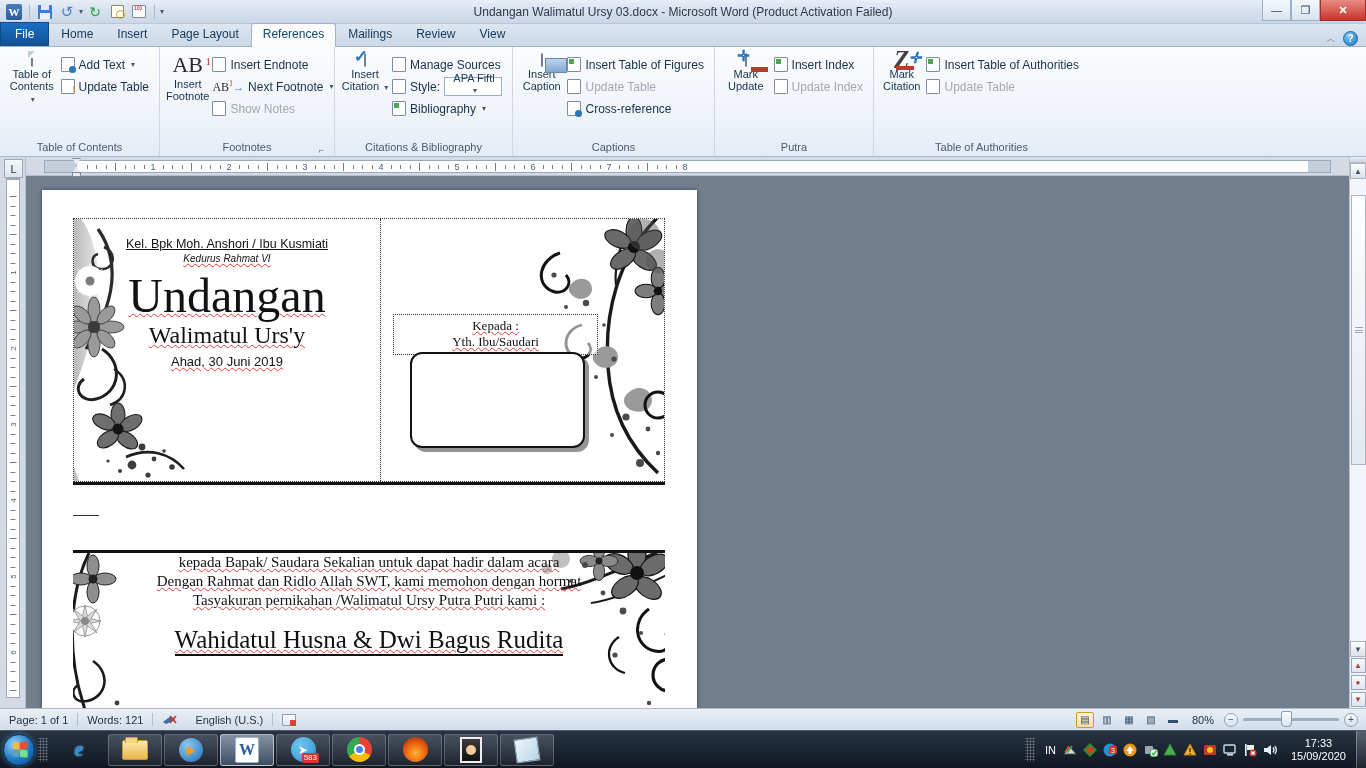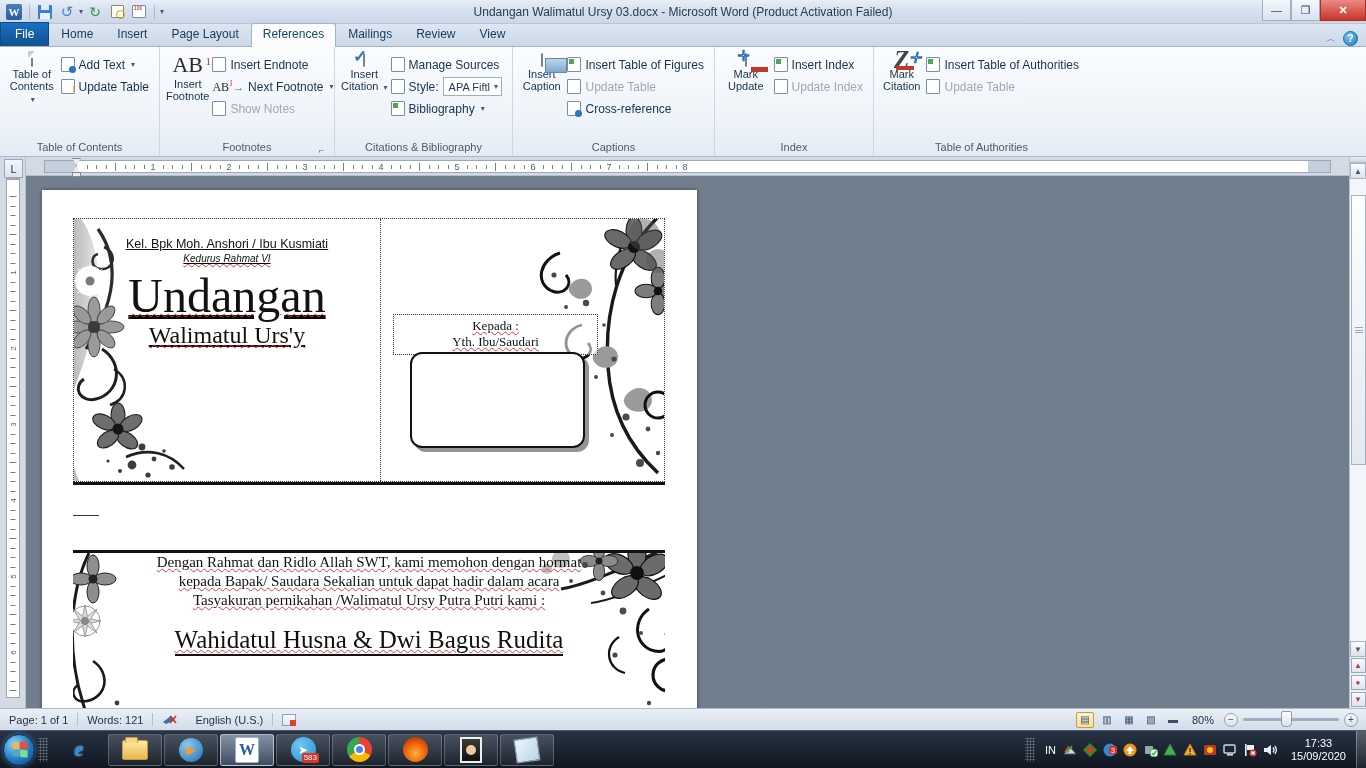--- a/index.html
+++ b/index.html
@@ -162,21 +162,21 @@
   .z-big .zbar { position:absolute; left:2px; top:12px; width:18px; height:4px; background:#c0392b; }
   .z-big .plus { position:absolute; right:-12px; bottom:2px; color:#2a74c0; font-size:15px; font-weight:bold; }
   .mini-ic { width:14px; height:15px; border:1px solid #7a8da3; background:#fff; position:relative; border-radius:1px; flex:none; }
   .mini-ic.green::after { content:""; position:absolute; left:1px; top:1px; width:5px; height:5px; background:#4fa84f; }
   .mini-ic.orange::after { content:""; position:absolute; right:-2px; bottom:-1px; color:#e08c1a; font-size:9px; content:"!"; font-weight:bold; }
   .mini-ic.blue::after { content:""; position:absolute; right:-2px; bottom:-2px; width:7px; height:7px; background:#2a74c0; border-radius:50%; }
   .stylebox {
     display:flex; align-items:center; gap:2px;
     border:1px solid #9bb0c6; background:#fff;
     height:19px; padding:0 3px 0 5px; font-size:11px; color:#1b3a5c;
-    min-width:58px; justify-content:flex-end;
+    min-width:58px; justify-content:flex-end;flex-direction:column;
   }
   
   .workspace { position: relative; height: calc(768px - 24px - 23px - 110px - 22px - 38px); display: flex; background: #6d7a8a; }
   .vruler {
     width: 26px; background: #d3dae4; position: relative;
     border-right: 1px solid #b4bfcd;
   }
   .vruler-inner {
     position:absolute; left:6px; top:22px; width:14px; bottom:10px;
     background:#fff; border:1px solid #9aa8b8;
@@ -212,21 +212,21 @@
     position:absolute; left:0; right:0; top:19px; bottom:0;
     overflow: hidden;
   }
   .sheet {
     position:absolute; left:16px; top:14px; width:655px; height:700px;
     background:#fff; box-shadow: 0 0 4px rgba(0,0,0,.45);
   }
   
   .card-top {
     position:absolute; left:31px; top:28px; width:592px; height:264px;
-    border:1px dotted #333; display:flex;text-decoration:underline;
+    border:1px dotted #333; display:flex;
   }
   .card-left { width:307px; position:relative; border-right:1px dotted #333; overflow:hidden; }
   .card-right { flex:1; position:relative; overflow:hidden; }
   .deco { position:absolute; pointer-events:none; }
   .ttl-line1 {
     text-align:center; font-size:12.5px; color:#111; margin-top:18px;
     font-family:"Liberation Sans", sans-serif; text-decoration:underline;
     position:relative; z-index:2;
   }
   .ttl-line2 {
@@ -573,21 +573,21 @@
         <div class="smallbtn">
           <span class="mini-ic green"></span>
           <span>Insert Index</span>
         </div>
         <div class="smallbtn disabled">
           <span class="mini-ic"></span>
           <span>Update Index</span>
         </div>
       </div>
     </div>
-    <div class="rgroup-label">Index</div>
+    <div class="rgroup-label">Putra</div>
   </div>
 
   <div class="rgroup" style="width:215px; border-right:none">
     <div class="rgroup-body">
       <div class="bigbtn">
         <span class="bico z-big">
           <span>Z</span><span class="zbar"></span><span class="plus">✛</span>
         </span>
         <span>Mark</span>
         <span>Citation</span>
@@ -808,20 +808,21 @@
                 <circle cx="104" cy="248" r="2.8"></circle>
                   <circle cx="40" cy="242" r="1.6"></circle>
               </g>
               <path d="M58,238 c22,-10 44,-4 58,12" stroke="#1f1f1f" stroke-width="2.6" fill="none"></path>
             </svg>
 
             <div class="ttl-line1">Kel. Bpk Moh. Anshori / Ibu Kusmiati</div>
             <div class="ttl-line2">Kedurus Rahmat VI</div>
             <div class="ttl-main sq-red">Undangan</div>
             <div class="ttl-sub sq-red">Walimatul Urs'y</div>
+            <div class="ttl-date sq-red">Ahad, 30 Juni 2019</div>
           </div>
 
           <div class="card-right">
 
             <svg class="deco" width="160" height="264" viewBox="0 0 160 264" style="right:-4px;top:-2px">
               <path d="M150,0 C110,40 96,96 100,150 C103,196 122,230 150,256" stroke="#1a1a1a" stroke-width="3.4" fill="none"></path>
               <path d="M128,6 c-16,18 -22,40 -20,62" stroke="#1a1a1a" stroke-width="2.2" fill="none"></path>
               <g transform="translate(126,30)">
                 <g fill="#6a6a6a" stroke="#111" stroke-width="1.1">
                   <ellipse cx="0" cy="-16" rx="8" ry="14"></ellipse>
@@ -958,22 +959,22 @@
               <circle cx="150" cy="158" r="2.2"></circle>
                 <circle cx="132" cy="176" r="3"></circle>
                 <circle cx="176" cy="166" r="2"></circle>
             </g>
             <g opacity=".4" fill="#666">
               <circle cx="62" cy="14" r="9"></circle>
                 <circle cx="48" cy="24" r="5"></circle>
             </g>
           </svg>
 
+          <div class="body-line sq-red">kepada Bapak/ Saudara Sekalian untuk dapat hadir dalam acara</div>
           <div class="body-line sq-red">Dengan Rahmat dan Ridlo Allah SWT, kami memohon dengan hormat</div>
-          <div class="body-line sq-red">kepada Bapak/ Saudara Sekalian untuk dapat hadir dalam acara</div>
           <div class="body-line sq-red">Tasyakuran pernikahan /Walimatul Ursy Putra Putri kami :</div>
           <div class="couple-wrap">
             <div class="couple sq-red">Wahidatul Husna &amp; Dwi Bagus Rudita</div>
           </div>
         </div>
 
       </div>
     </div>
   </div>
 

